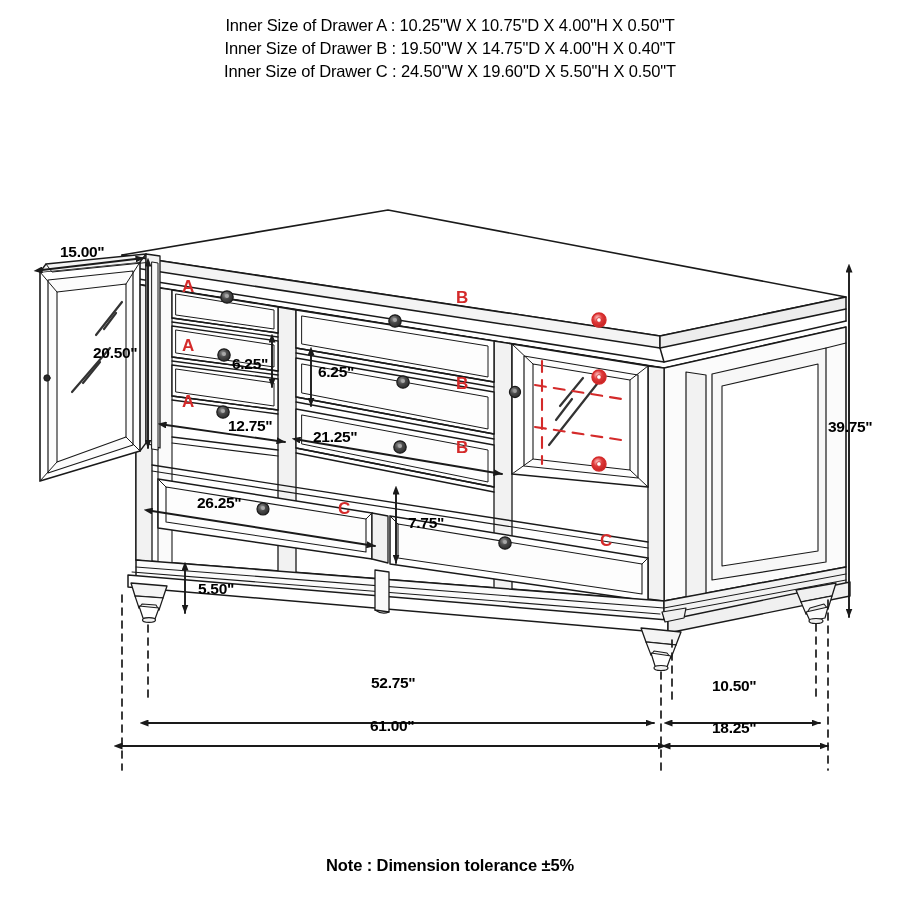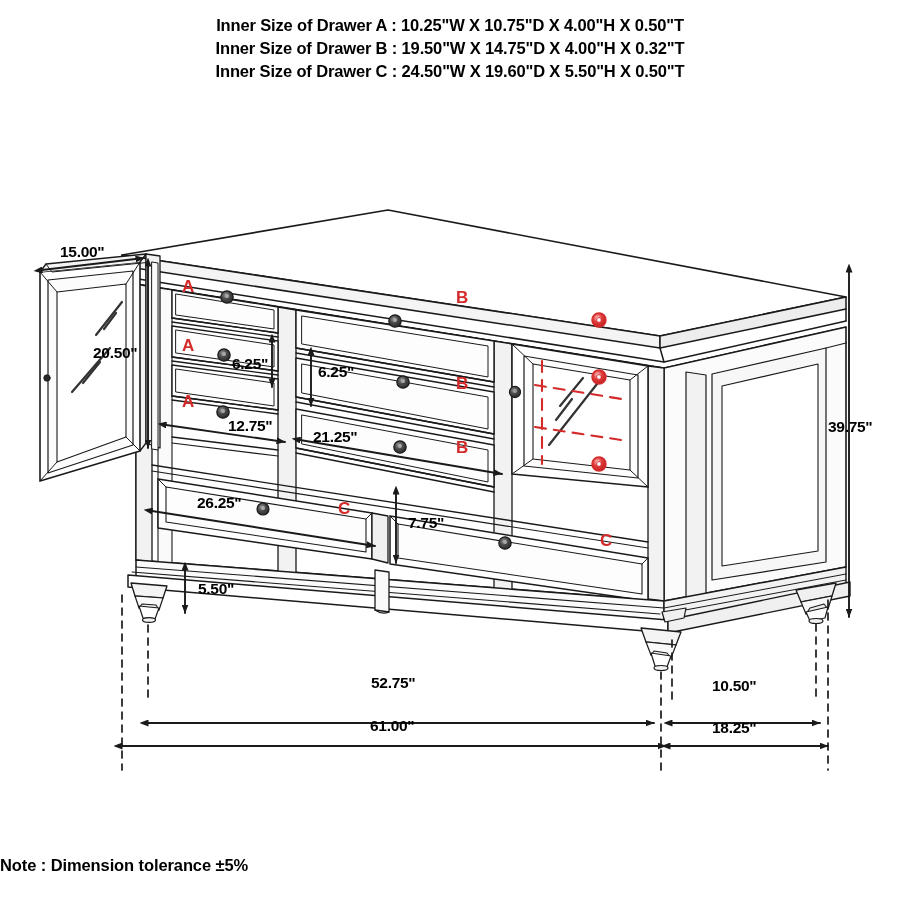--- a/index.html
+++ b/index.html
@@ -21,32 +21,32 @@
   }
   #spec-header {
     position: absolute;
     left: 0;
     top: 14px;
     width: 900px;
     text-align: center;
   }
   #spec-header .spec-line {
     font-size: 16.5px;
-    font-weight: bold;
+    font-weight: normal;
     color: #000000;
     line-height: 23px;
     letter-spacing: -0.15px;
     white-space: nowrap;
   }
   #footer-note {
     position: absolute;
     left: 0;
     top: 856px;
     width: 900px;
-    text-align: left;
+    text-align: center;
     font-size: 16.5px;
     font-weight: bold;
     color: #000000;
     letter-spacing: -0.1px;
   }
   #drawing {
     position: absolute;
     left: 0;
     top: 0;
     width: 900px;
@@ -67,21 +67,21 @@
     white-space: nowrap;
   }
 </style>
 </head>
 <body>
 
 <div id="page">
 
   <div id="spec-header">
     <div class="spec-line">Inner Size of Drawer A : 10.25"W X 10.75"D X 4.00"H X 0.50"T</div>
-    <div class="spec-line">Inner Size of Drawer B : 19.50"W X 14.75"D X 4.00"H X 0.32"T</div>
+    <div class="spec-line">Inner Size of Drawer B : 19.50"W X 14.75"D X 4.00"H X 0.40"T</div>
     <div class="spec-line">Inner Size of Drawer C : 24.50"W X 19.60"D X 5.50"H X 0.50"T</div>
   </div>
 
   <svg id="drawing" viewBox="0 0 900 900">
     <defs>
       <marker id="arrHead" markerWidth="9" markerHeight="7" refX="8.5" refY="3.5" orient="auto" markerUnits="userSpaceOnUse">
         <path d="M0,0 L9,3.5 L0,7 z" fill="#1a1a1a"></path>
       </marker>
       <marker id="arrTail" markerWidth="9" markerHeight="7" refX="0.5" refY="3.5" orient="auto-start-reverse" markerUnits="userSpaceOnUse">
         <path d="M0,0 L9,3.5 L0,7 z" fill="#1a1a1a"></path>

